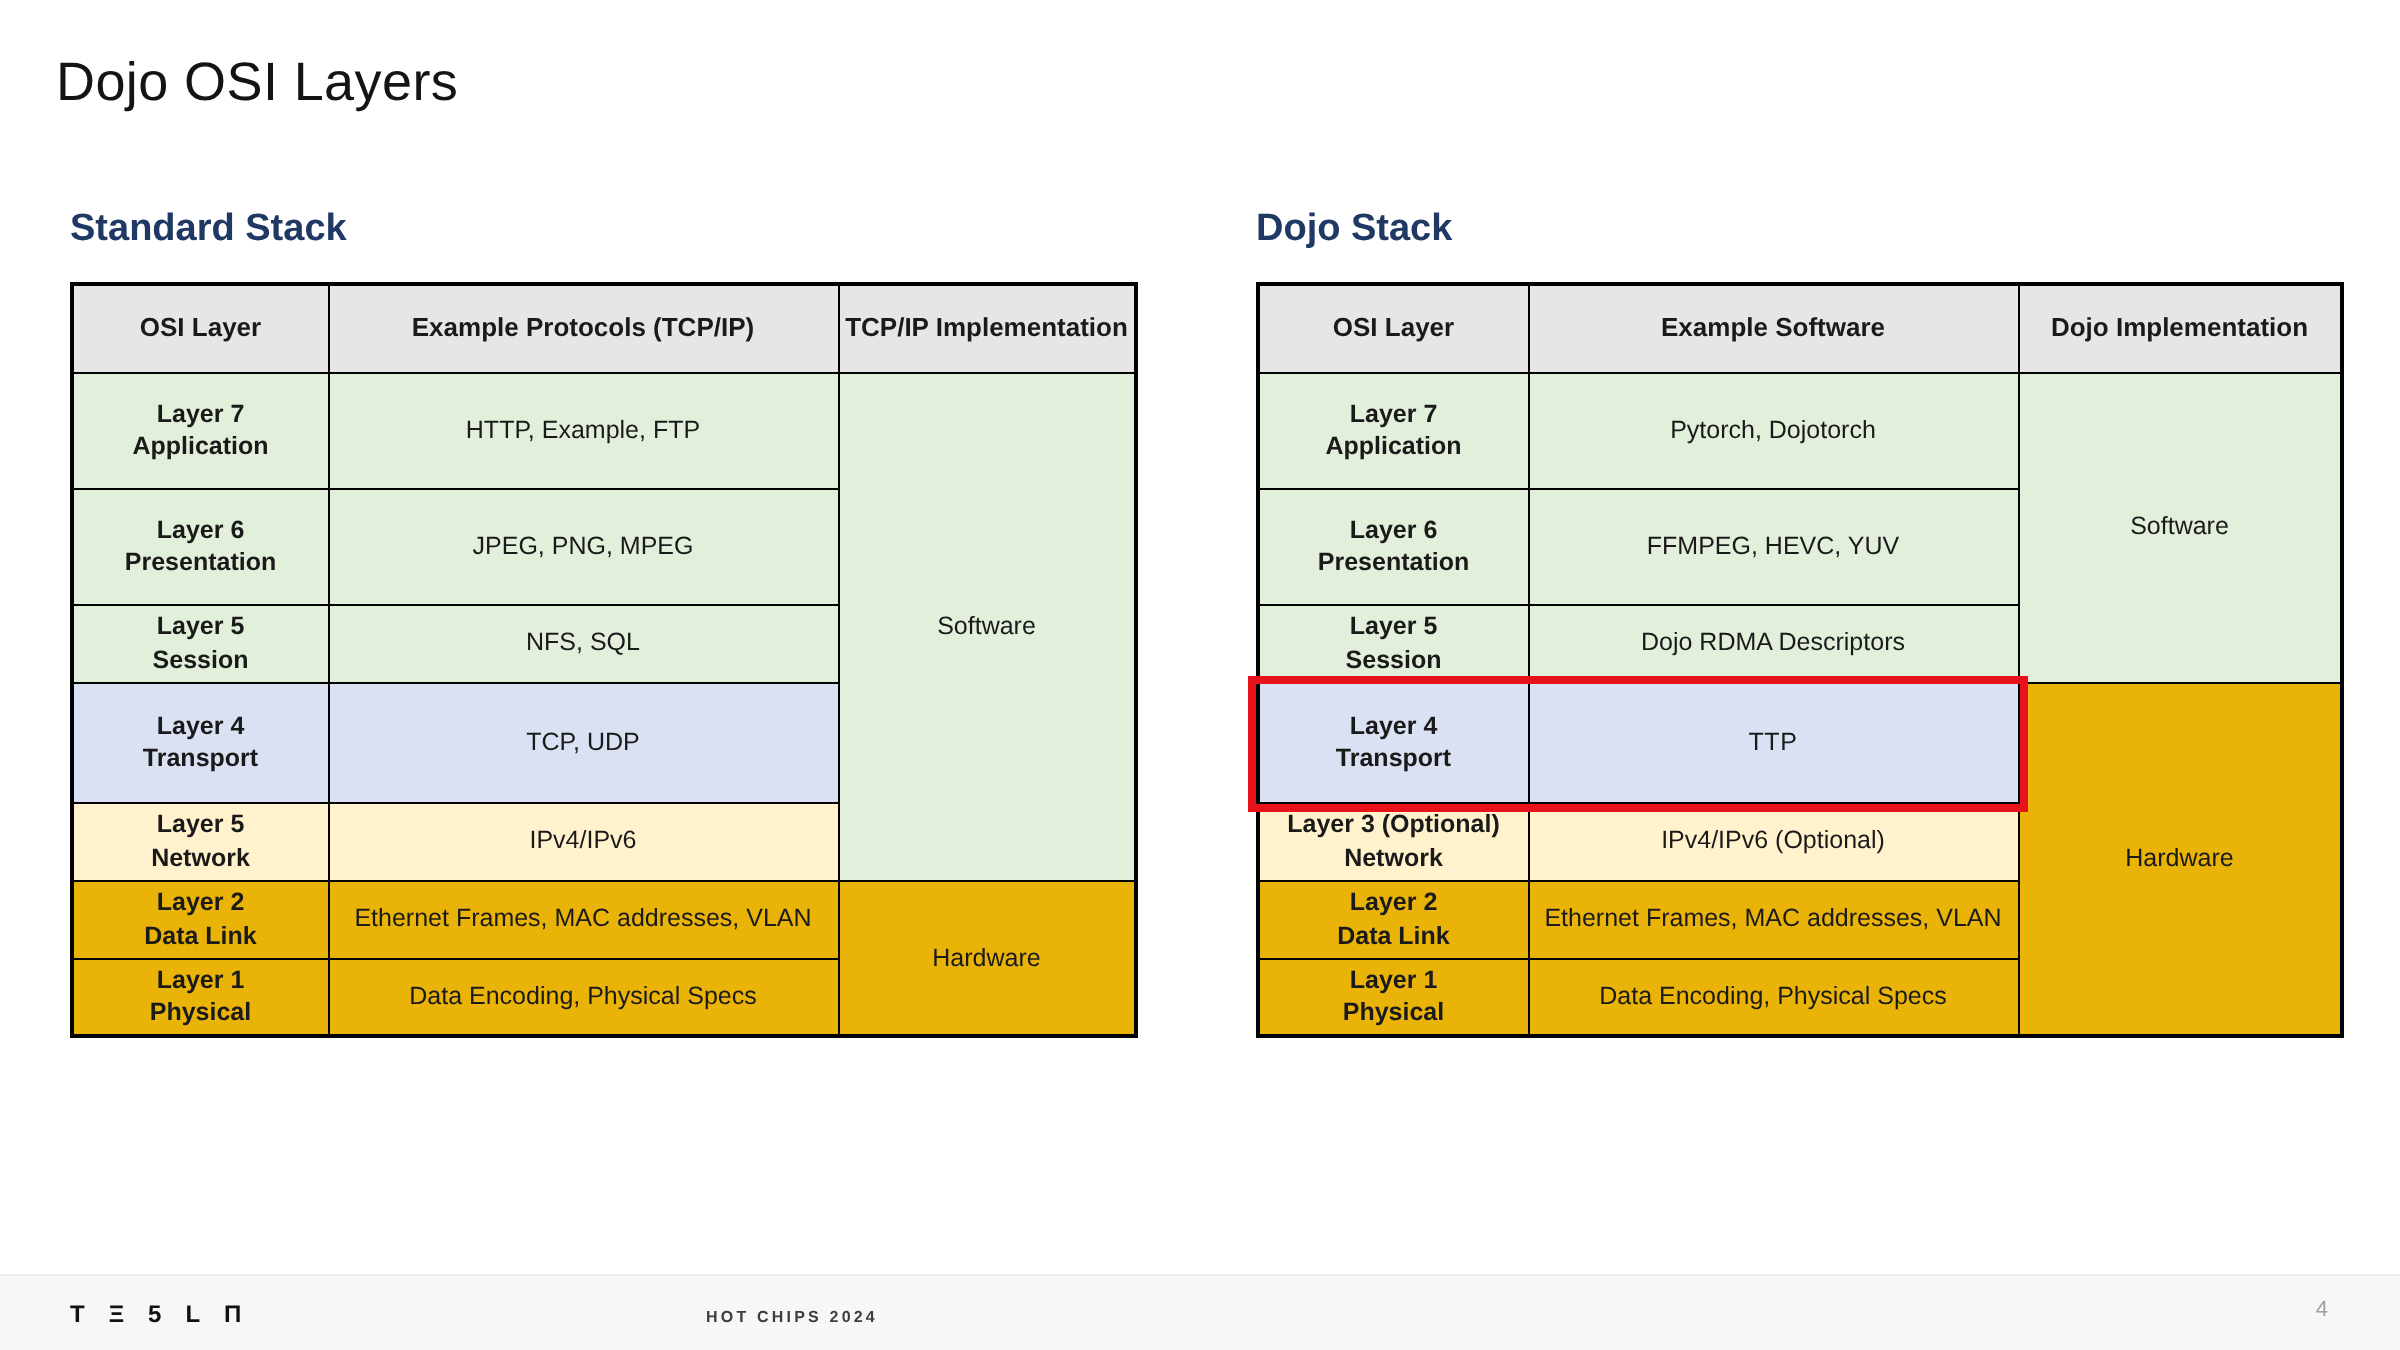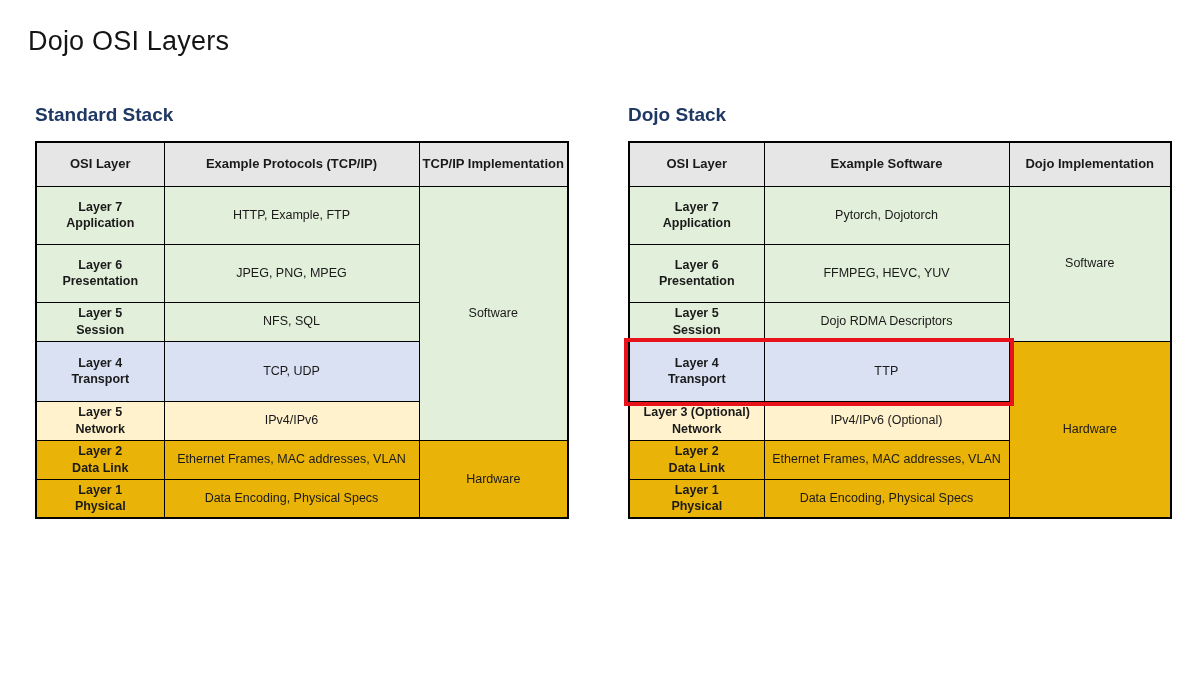--- a/index.html
+++ b/index.html
@@ -254,14 +254,19 @@
             <span class="layer-name">Physical</span>
           </td>
           <td class="bg-peach">Data Encoding, Physical Specs</td>
         </tr>
       </tbody>
     </table>
   </div>
 
   <div class="highlight-box"></div>
 
+  <div class="footer">
+    <div class="tesla-logo">TΞ5LΠ</div>
+    <div class="footer-center">HOT CHIPS 2024</div>
+    <div class="page-number">4</div>
+  </div>
 
 </div>
 
 </body></html>

